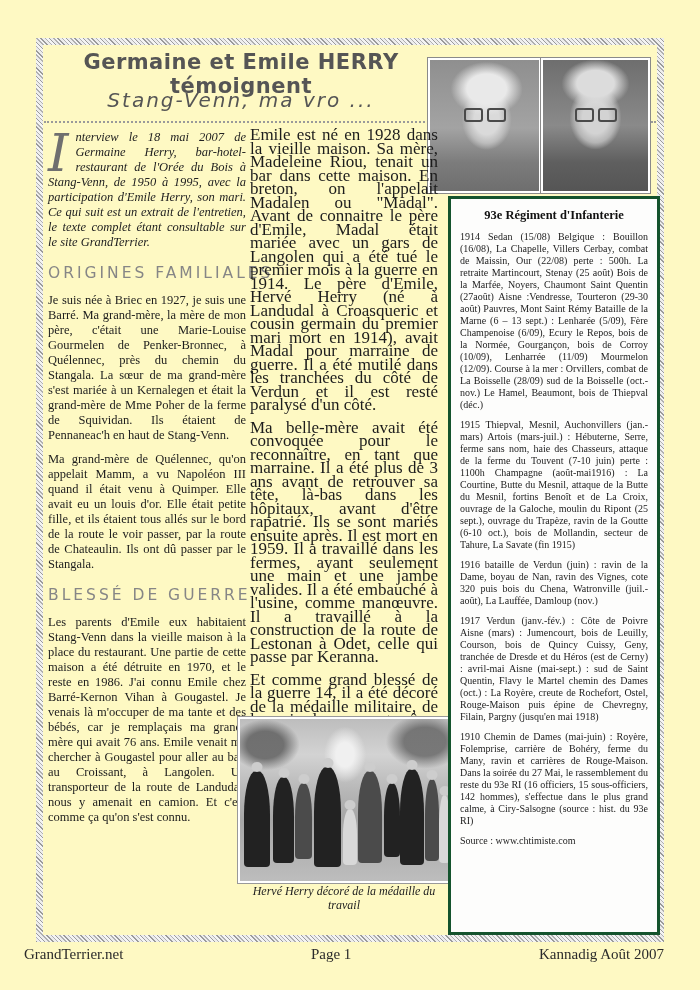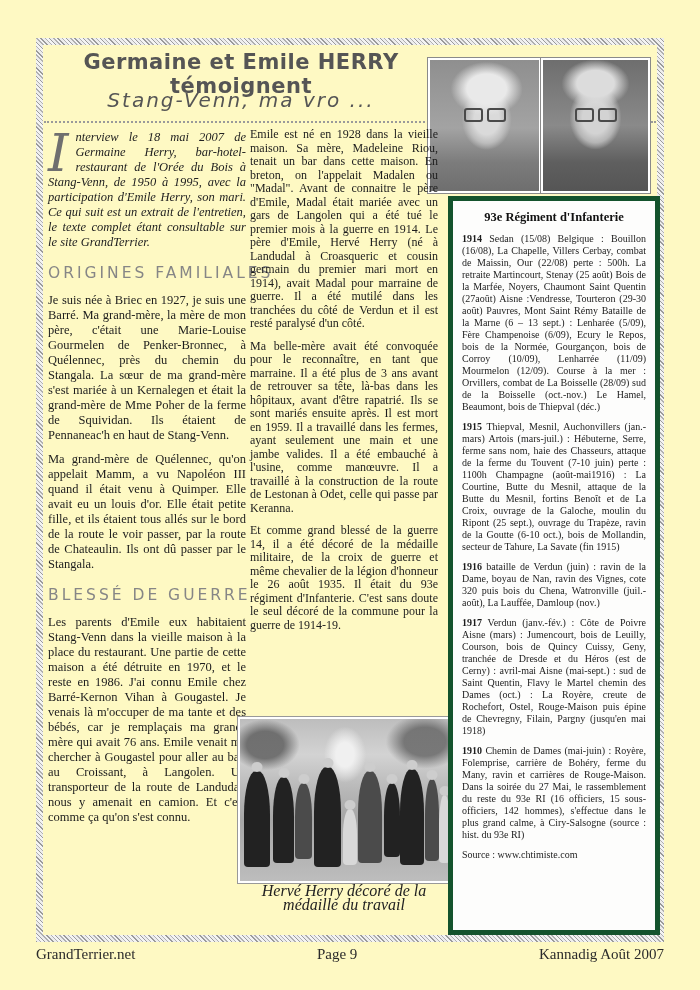--- a/index.html
+++ b/index.html
@@ -35,54 +35,54 @@
       radial-gradient(ellipse 26px 32px at 50% 44%, #d3d3d3 50%, #b5b5b5 78%, rgba(181,181,181,0) 100%),
       linear-gradient(180deg,#6e6e6e 0%,#8a8a8a 50%,#5f5f5f 78%,#555555 100%);}
   .glasses{position:absolute;left:50%;transform:translateX(-50%);top:48px;width:42px;height:12px;}
   .glasses::before,.glasses::after{content:"";position:absolute;top:0;width:15px;height:10px;
       border:2px solid #4a4a4a;border-radius:3px;}
   .glasses::before{left:0;} .glasses::after{right:0;}
 
   
   .col{position:absolute;text-align:justify;}
   .col1{left:48px;top:130px;width:198px;font-size:12.5px;line-height:15px;}
-  .col2{left:250px;top:128px;width:188px;font-size:12px;line-height:13.5px;}
+  .col2{left:250px;top:128px;width:188px;font-size:17px;line-height:13.5px;}
   .col p{margin:0 0 9px 0;}
   .intro{font-style:italic;color:#222;}
   .dropcap{float:left;font-family:"DejaVu Serif",serif;font-style:italic;font-size:52px;
            line-height:42px;margin:2px 7px 0 0;color:#6f6f6f;}
   .sec-head{font-family:"DejaVu Sans",sans-serif;color:#868686;font-size:15.5px;
             letter-spacing:3px;text-align:left;margin:16px 0 12px 0;white-space:nowrap;}
 
   
   .sidebar{position:absolute;left:448px;top:196px;width:212px;height:739px;box-sizing:border-box;
-           background:#fdfdfc;border:5px solid #14532d;padding:9px 9px;overflow:hidden;
+           background:#fdfdfc;border:3px solid #14532d;padding:9px 9px;overflow:hidden;
            font-size:10px;line-height:12px;text-align:justify;}
   .sidebar h3{margin:1px 0 10px 0;text-align:center;font-size:12.5px;color:#111;}
   .sidebar p{margin:0 0 8px 0;}
-  .yr{font-weight:bold;}
+  .yr{font-weight:normal;}
   .src{margin-top:2px;}
 
   
   .gphoto{position:absolute;left:237px;top:716px;width:210px;height:162px;background:#fff;
           border:1px solid #999;padding:2px;box-sizing:content-box;}
   .gph{position:relative;width:100%;height:100%;overflow:hidden;background:
       radial-gradient(ellipse 46px 34px at 12% 16%, rgba(96,96,96,.85) 40%, rgba(96,96,96,0) 75%),
       radial-gradient(ellipse 52px 36px at 88% 14%, rgba(104,104,104,.85) 40%, rgba(104,104,104,0) 75%),
       radial-gradient(ellipse 30px 40px at 50% 22%, #f0f0f0 30%, rgba(240,240,240,0) 70%),
       linear-gradient(180deg,#bdbdbd 0%,#d3d3d3 22%,#b6b6b6 45%,#a6a6a6 62%,#bdbdbd 100%);}
   .fig{position:absolute;border-radius:45% 45% 4px 4px;background:#222;}
   .fig::before{content:"";position:absolute;top:-9px;left:50%;transform:translateX(-50%);
       width:11px;height:10px;border-radius:50%;background:#cdcdcd;}
   .fig.light{background:#d8d8d8;} .fig.mid{background:#4b4b4b;}
   .caption{position:absolute;left:237px;top:884px;width:214px;text-align:center;
-           font-style:italic;font-size:16px;line-height:14px;color:#222;}
+           font-style:italic;font-size:12px;line-height:14px;color:#222;}
 
   
-  .footer{position:absolute;left:36px;right:36px;top:946px;display:flex;
+  .footer{position:absolute;left:24px;right:36px;top:946px;display:flex;
           justify-content:space-between;font-size:15px;color:#2b2b2b;}
 </style>
 </head>
 <body>
 
 <div class="page">
 
   <div class="frame"></div>
   <div class="dotted-rule"></div>
 
@@ -138,17 +138,17 @@
     <p><span class="yr">1914</span><span> Sedan (15/08)  Belgique : Bouillon (16/08), La Chapelle, Villers Cerbay, combat de Maissin, Our (22/08) perte : 500h. La retraite  Martincourt, Stenay (25 août)  Bois de la Marfée, Noyers, Chaumont Saint Quentin (27août)  Aisne :Vendresse, Tourteron (29-30 août) Pauvres, Mont Saint Rémy Bataille de la Marne (6 – 13 sept.) : Lenharée (5/09), Fère Champenoise (6/09), Ecury le Repos, bois de la Normée, Gourgançon, bois de Corroy (10/09), Lenharrée (11/09)  Mourmelon (12/09). Course à la mer : Orvillers, combat de La Boisselle (28/09)  sud de la Boisselle (oct.-nov.)  Le Hamel, Beaumont, bois de Thiepval (déc.)</span></p>
     <p><span class="yr">1915</span><span> Thiepval, Mesnil, Auchonvillers (jan.-mars)  Artois (mars-juil.) : Hébuterne, Serre, ferme sans nom, haie des Chasseurs, attaque de la ferme du Touvent (7-10 juin) perte : 1100h  Champagne (août-mai1916) :  La Courtine, Butte du Mesnil,  attaque de la Butte du Mesnil, fortins Benoît et de La Croix, ouvrage de la Galoche, moulin du Ripont (25 sept.), ouvrage du Trapèze, ravin de la Goutte (6-10 oct.), bois de Mollandin, secteur de Tahure, La Savate (fin 1915)</span></p>
     <p><span class="yr">1916</span><span> bataille de Verdun (juin) : ravin de la Dame, boyau de Nan, ravin des Vignes, cote 320   puis bois du Chena, Watronville (juil.-août), La Lauffée, Damloup (nov.)</span></p>
     <p><span class="yr">1917</span><span> Verdun (janv.-fév.) : Côte de Poivre  Aisne (mars) : Jumencourt, bois de Leuilly, Courson, bois de Quincy  Cuissy, Geny, tranchée de Dresde et du Héros (est de Cerny) : avril-mai  Aisne (mai-sept.) : sud de Saint Quentin, Flavy le Martel  chemin des Dames (oct.) : La Royère, creute de Rochefort, Ostel, Rouge-Maison  puis épine de Chevregny, Filain, Pargny (jusqu'en mai 1918)</span></p>
     <p><span class="yr">1910</span><span> Chemin de Dames (mai-juin) : Royère, Folemprise, carrière de Bohéry, ferme du Many, ravin et  carrières de Rouge-Maison. Dans la soirée du 27 Mai, le rassemblement du reste du 93e RI (16 officiers, 15 sous-officiers, 142 hommes), s'effectue dans le plus grand calme, à Ciry-Salsogne (source : hist. du 93e RI)</span></p>
     <p class="src">Source : www.chtimiste.com</p>
   </div>
 
   <div class="footer">
     <span>GrandTerrier.net</span>
-    <span>Page 9</span>
+    <span>Page 1</span>
     <span>Kannadig Août 2007</span>
   </div>
 
 </div>
 
 </body></html>

